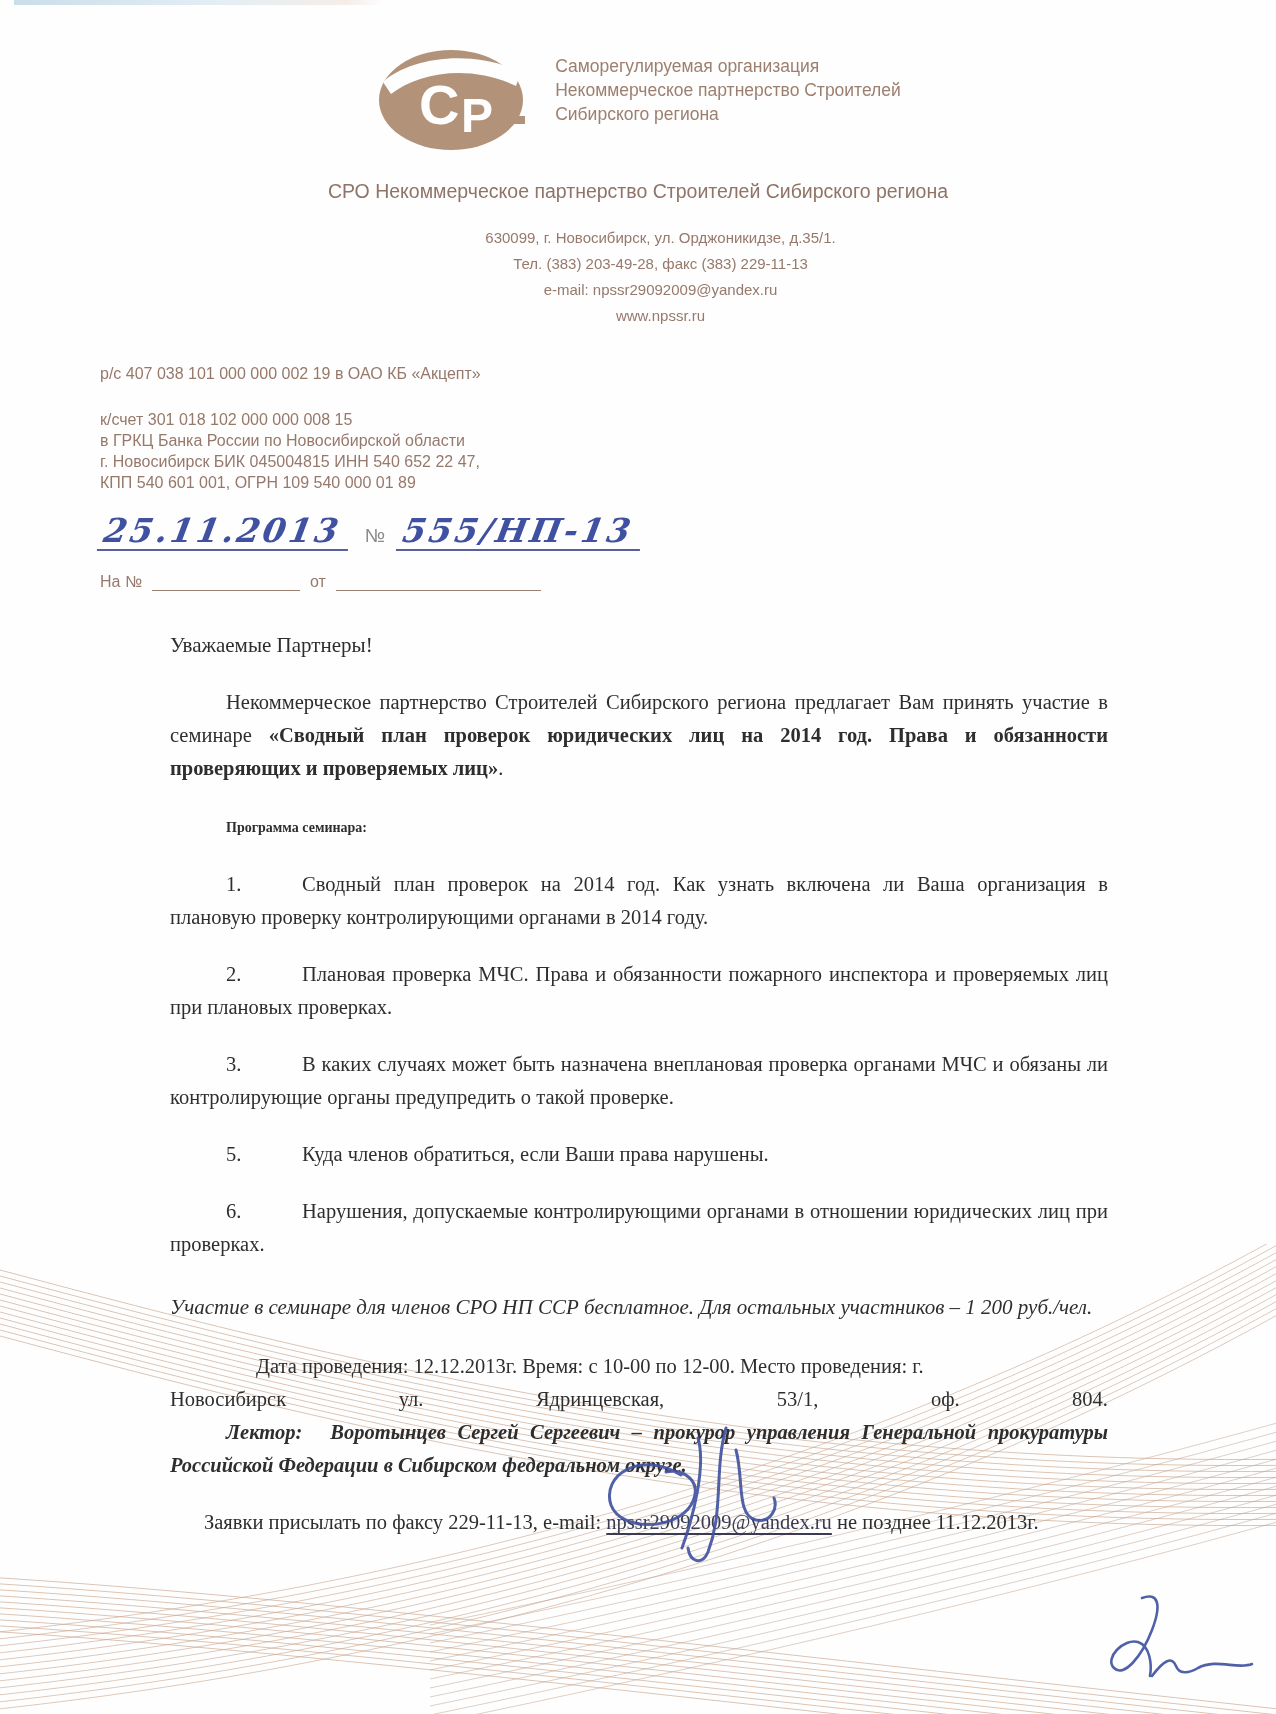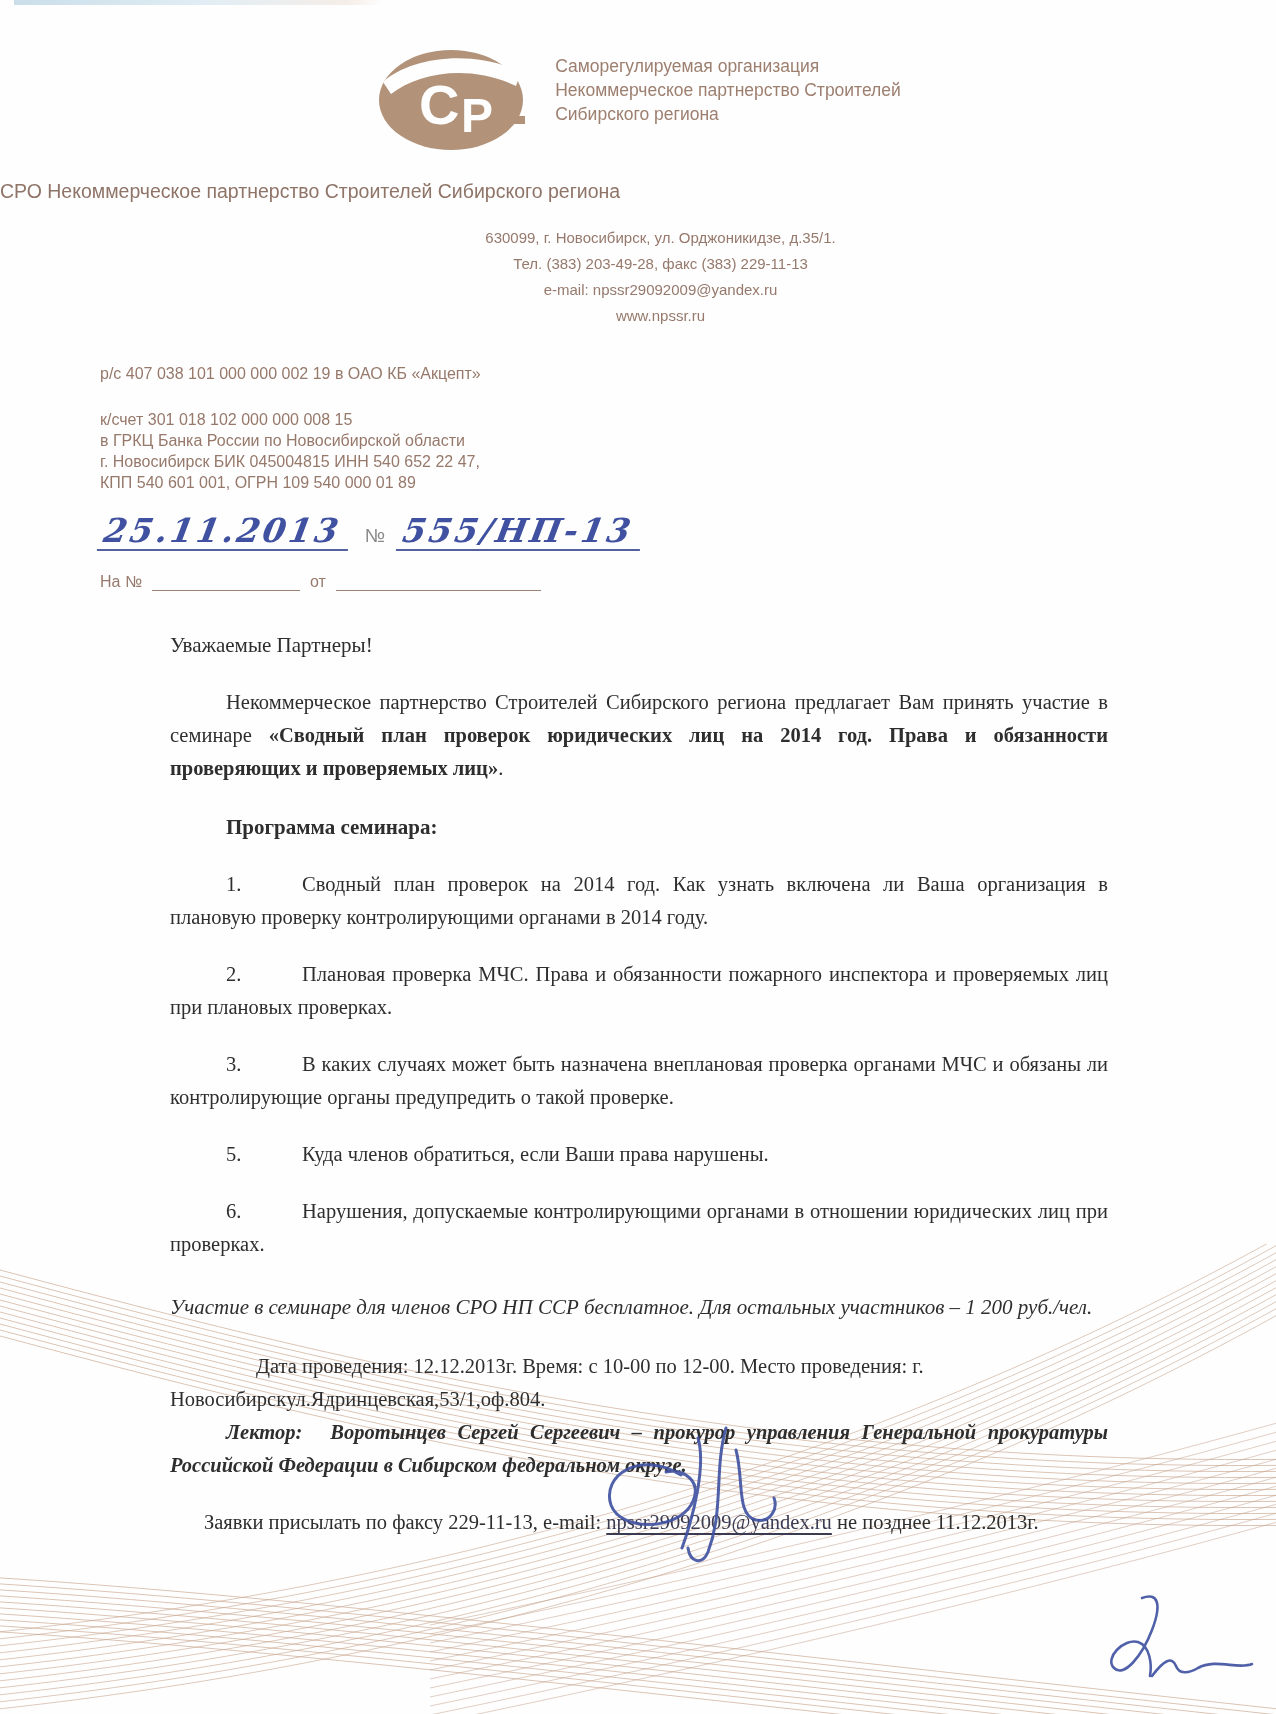--- a/index.html
+++ b/index.html
@@ -20,21 +20,21 @@
   
   .head-row{display:flex;justify-content:center;align-items:flex-start;gap:28px;padding-top:46px;}
   .logo-box{width:152px;height:108px;flex:0 0 auto;}
   .org-lines{
     font-family:"Liberation Sans", sans-serif;
     color:#9d7f6f;font-size:17.5px;line-height:24px;text-align:left;
     padding-top:8px;
   }
   .org-full{
     font-family:"Liberation Sans", sans-serif;
-    text-align:left;color:#8f7468;font-size:19.5px;margin-top:26px;
+    text-align:center;color:#8f7468;font-size:19.5px;margin-top:26px;
   }
   .addr-block{
     font-family:"Liberation Sans", sans-serif;
     text-align:center;color:#96796c;font-size:15px;line-height:26px;margin-top:22px;padding-left:45px;
   }
   .bank1{
     font-family:"Liberation Sans", sans-serif;
     color:#97796b;font-size:16px;margin:36px 0 0 100px;
   }
   .bank-block{
@@ -55,26 +55,26 @@
     font-family:"Liberation Sans", sans-serif;color:#97796b;font-size:16px;
     margin:22px 0 0 100px;display:flex;align-items:flex-end;gap:10px;
   }
   .blank{display:inline-block;border-bottom:1.5px solid #9b8174;height:14px;}
   .blank.b1{width:148px;} .blank.b2{width:205px;}
 
   
   .body-block{width:938px;margin:0 auto 0 170px;font-size:20.5px;line-height:33px;}
   .salutation{text-align:left;font-size:21px;margin-top:38px;}
   p.par{ text-align:justify;text-indent:56px;margin:24px 0 0 0;}
-  .program-title{font-weight:bold;margin:26px 0 0 56px;font-size:21px;}
+  .program-title{font-weight:bold;margin:26px 0 0 56px;font-size:14px;}
   .item{text-align:justify;margin:24px 0 0 0;}
   .item .num{display:inline-block;width:76px;margin-left:56px;}
   .fee{font-weight:normal;font-style:italic;text-align:justify;margin:30px 0 0 0;font-size:21px;}
   .details-l1{text-align:justify;text-indent:86px;margin:26px 0 0 0;}
-  .details-l2{display:flex;}
+  .details-l2{display:flex;justify-content:space-between;}
   .lecturer{font-weight:bold;font-style:italic;text-align:justify;margin:0;}
   .lecturer .lbl{margin-left:56px;padding-right:28px;}
   .apply{text-align:justify;text-indent:34px;margin:24px 0 0 0;}
   .email{text-decoration:underline;text-underline-offset:4px;color:#3b3b52;}
   .sig-scribble{position:absolute;left:586px;top:1420px;z-index:3;}
   .pen-mark{position:absolute;left:1080px;top:1590px;z-index:3;}
 </style>
 </head>
 <body>
 

